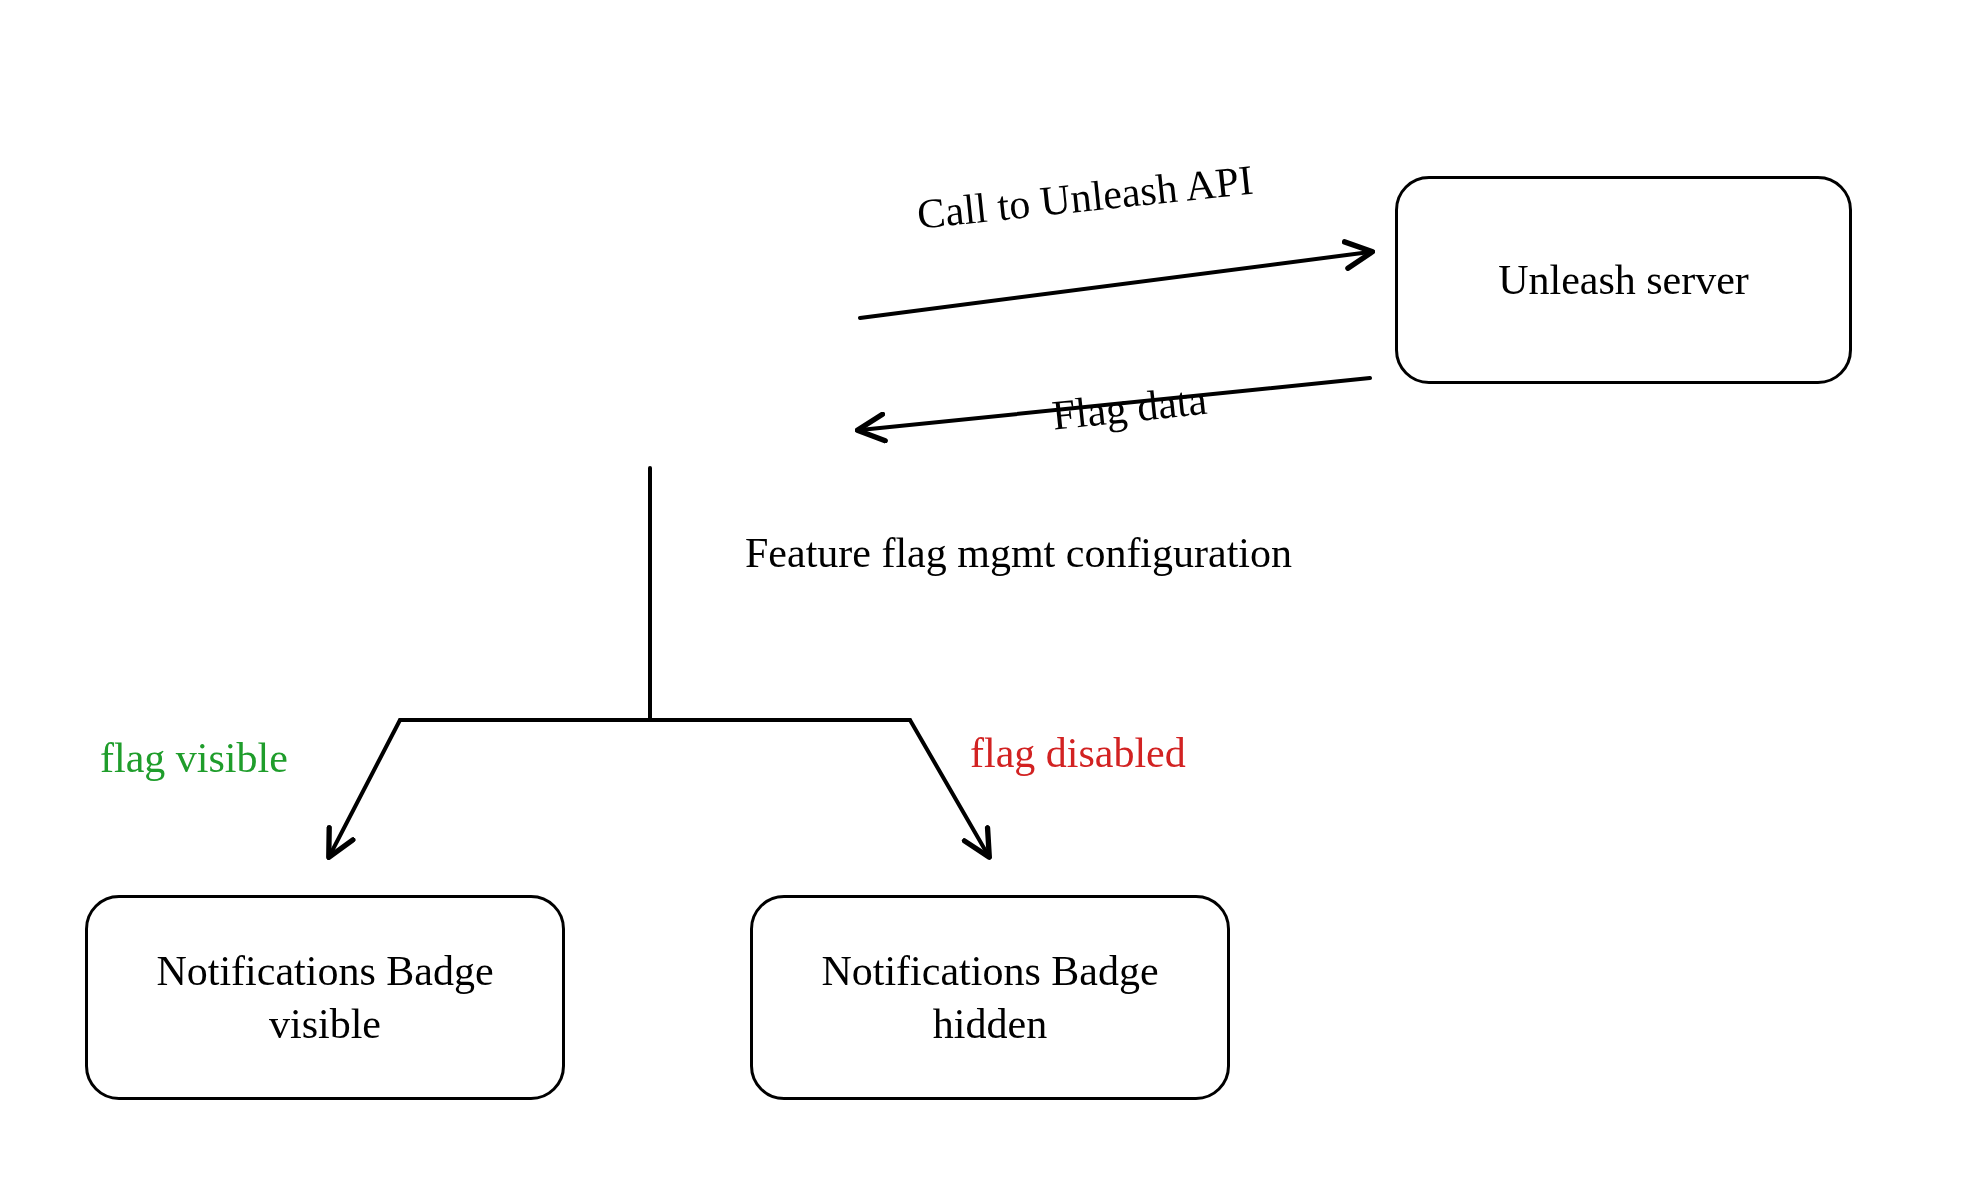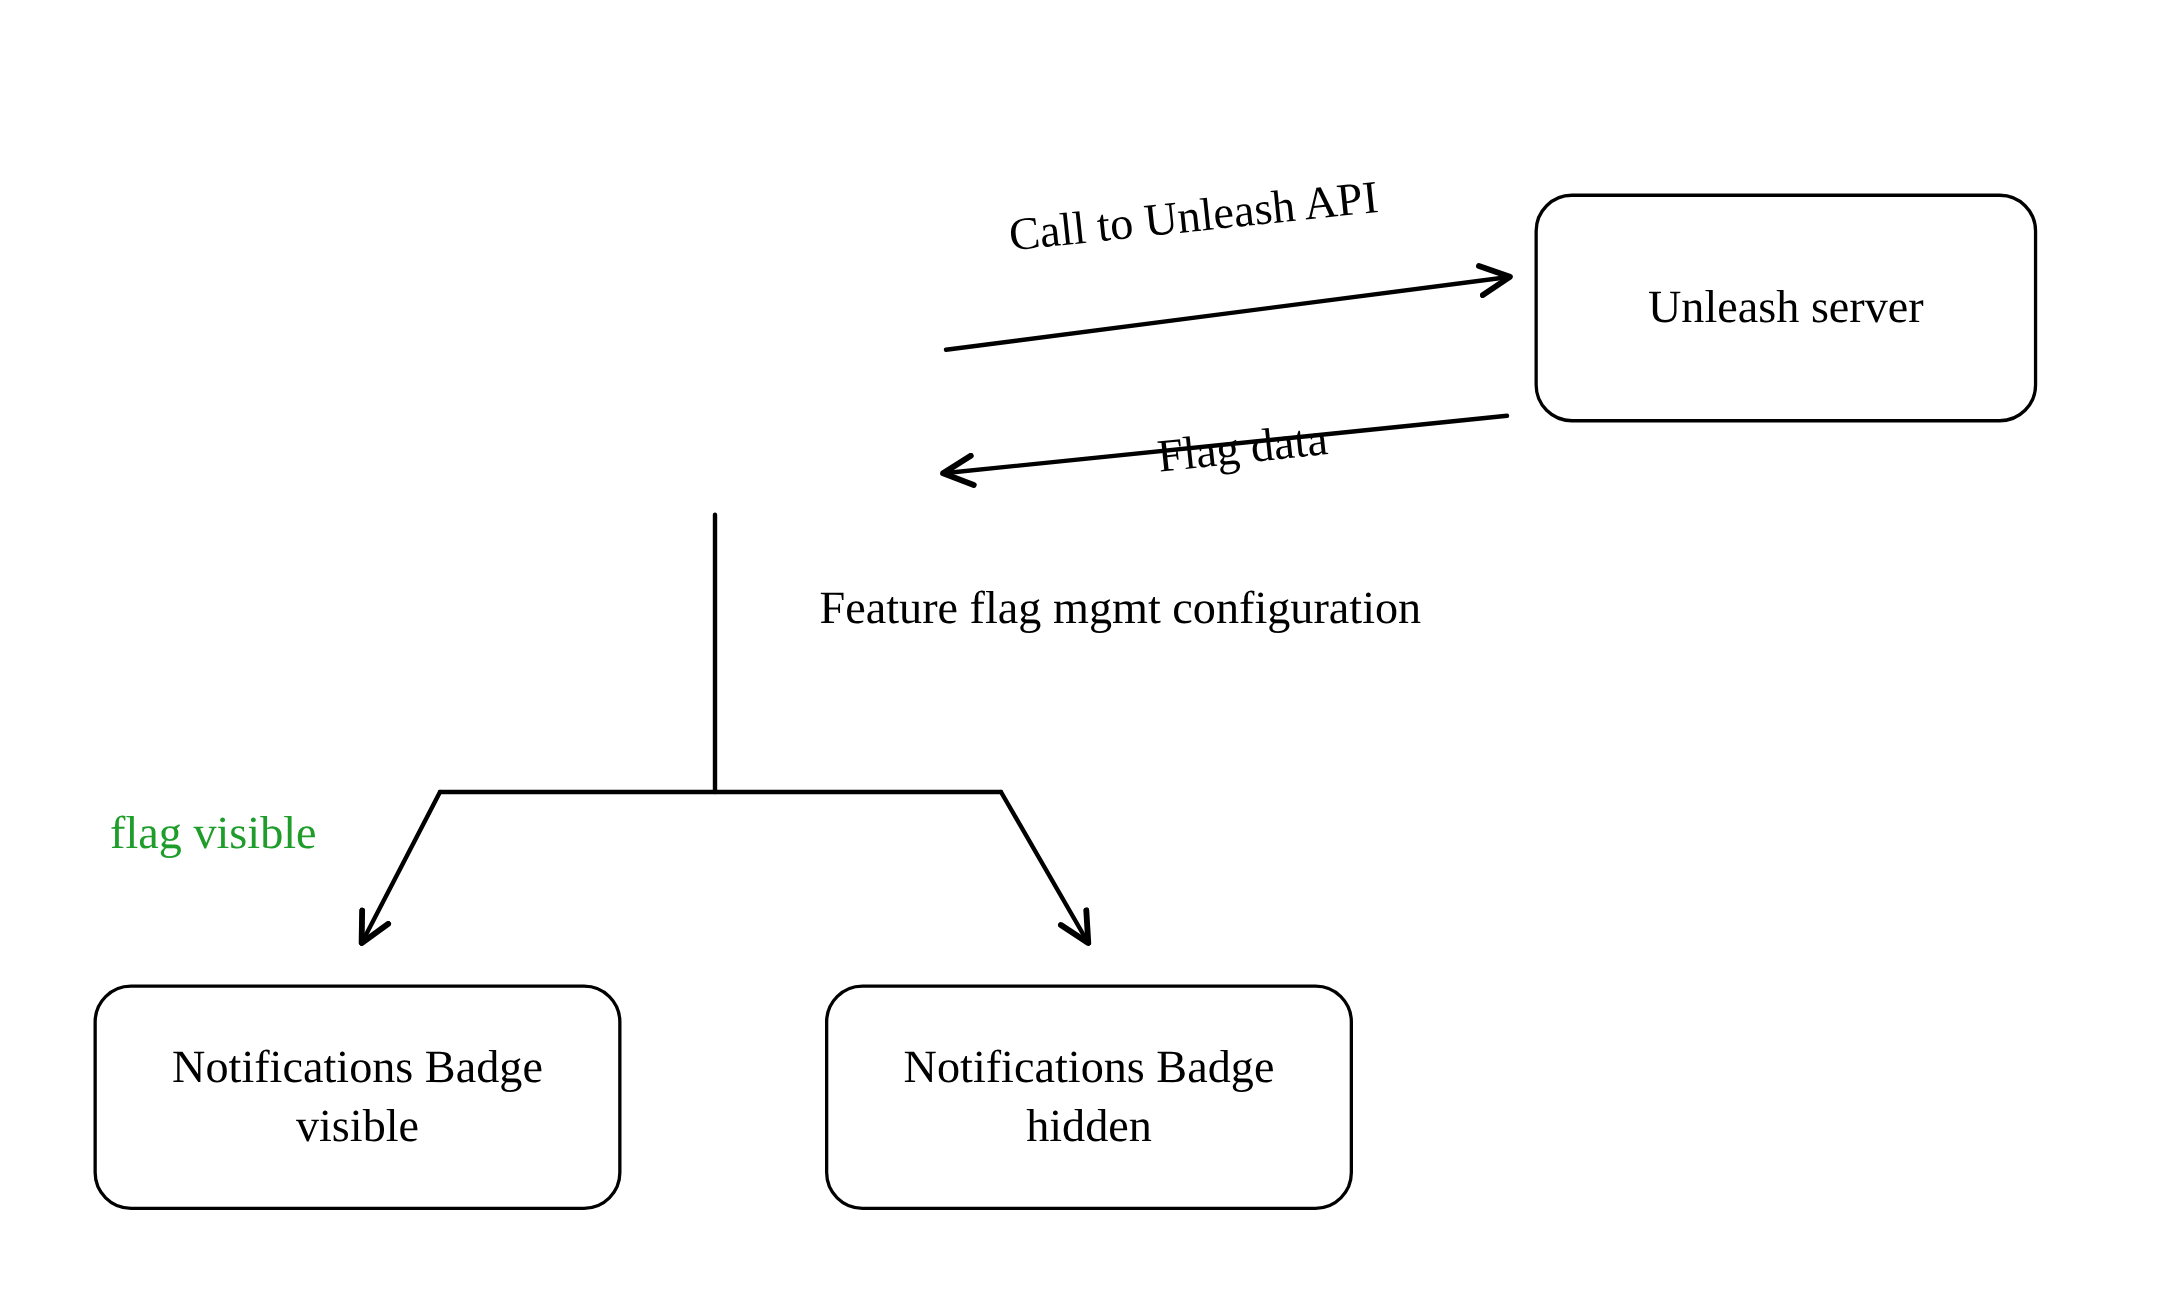--- a/index.html
+++ b/index.html
@@ -83,14 +83,17 @@
   </div>
 
   <div class="label" style="left:705px; top:530px;margin-left:40px;">
     <span>Feature flag mgmt configuration</span>
   </div>
 
   <div class="label green" style="left:100px; top:735px;">
     <span>flag visible</span>
   </div>
 
+  <div class="label red" style="left:970px; top:730px;">
+    <span>flag disabled</span>
+  </div>
 
 </div>
 
 </body></html>

